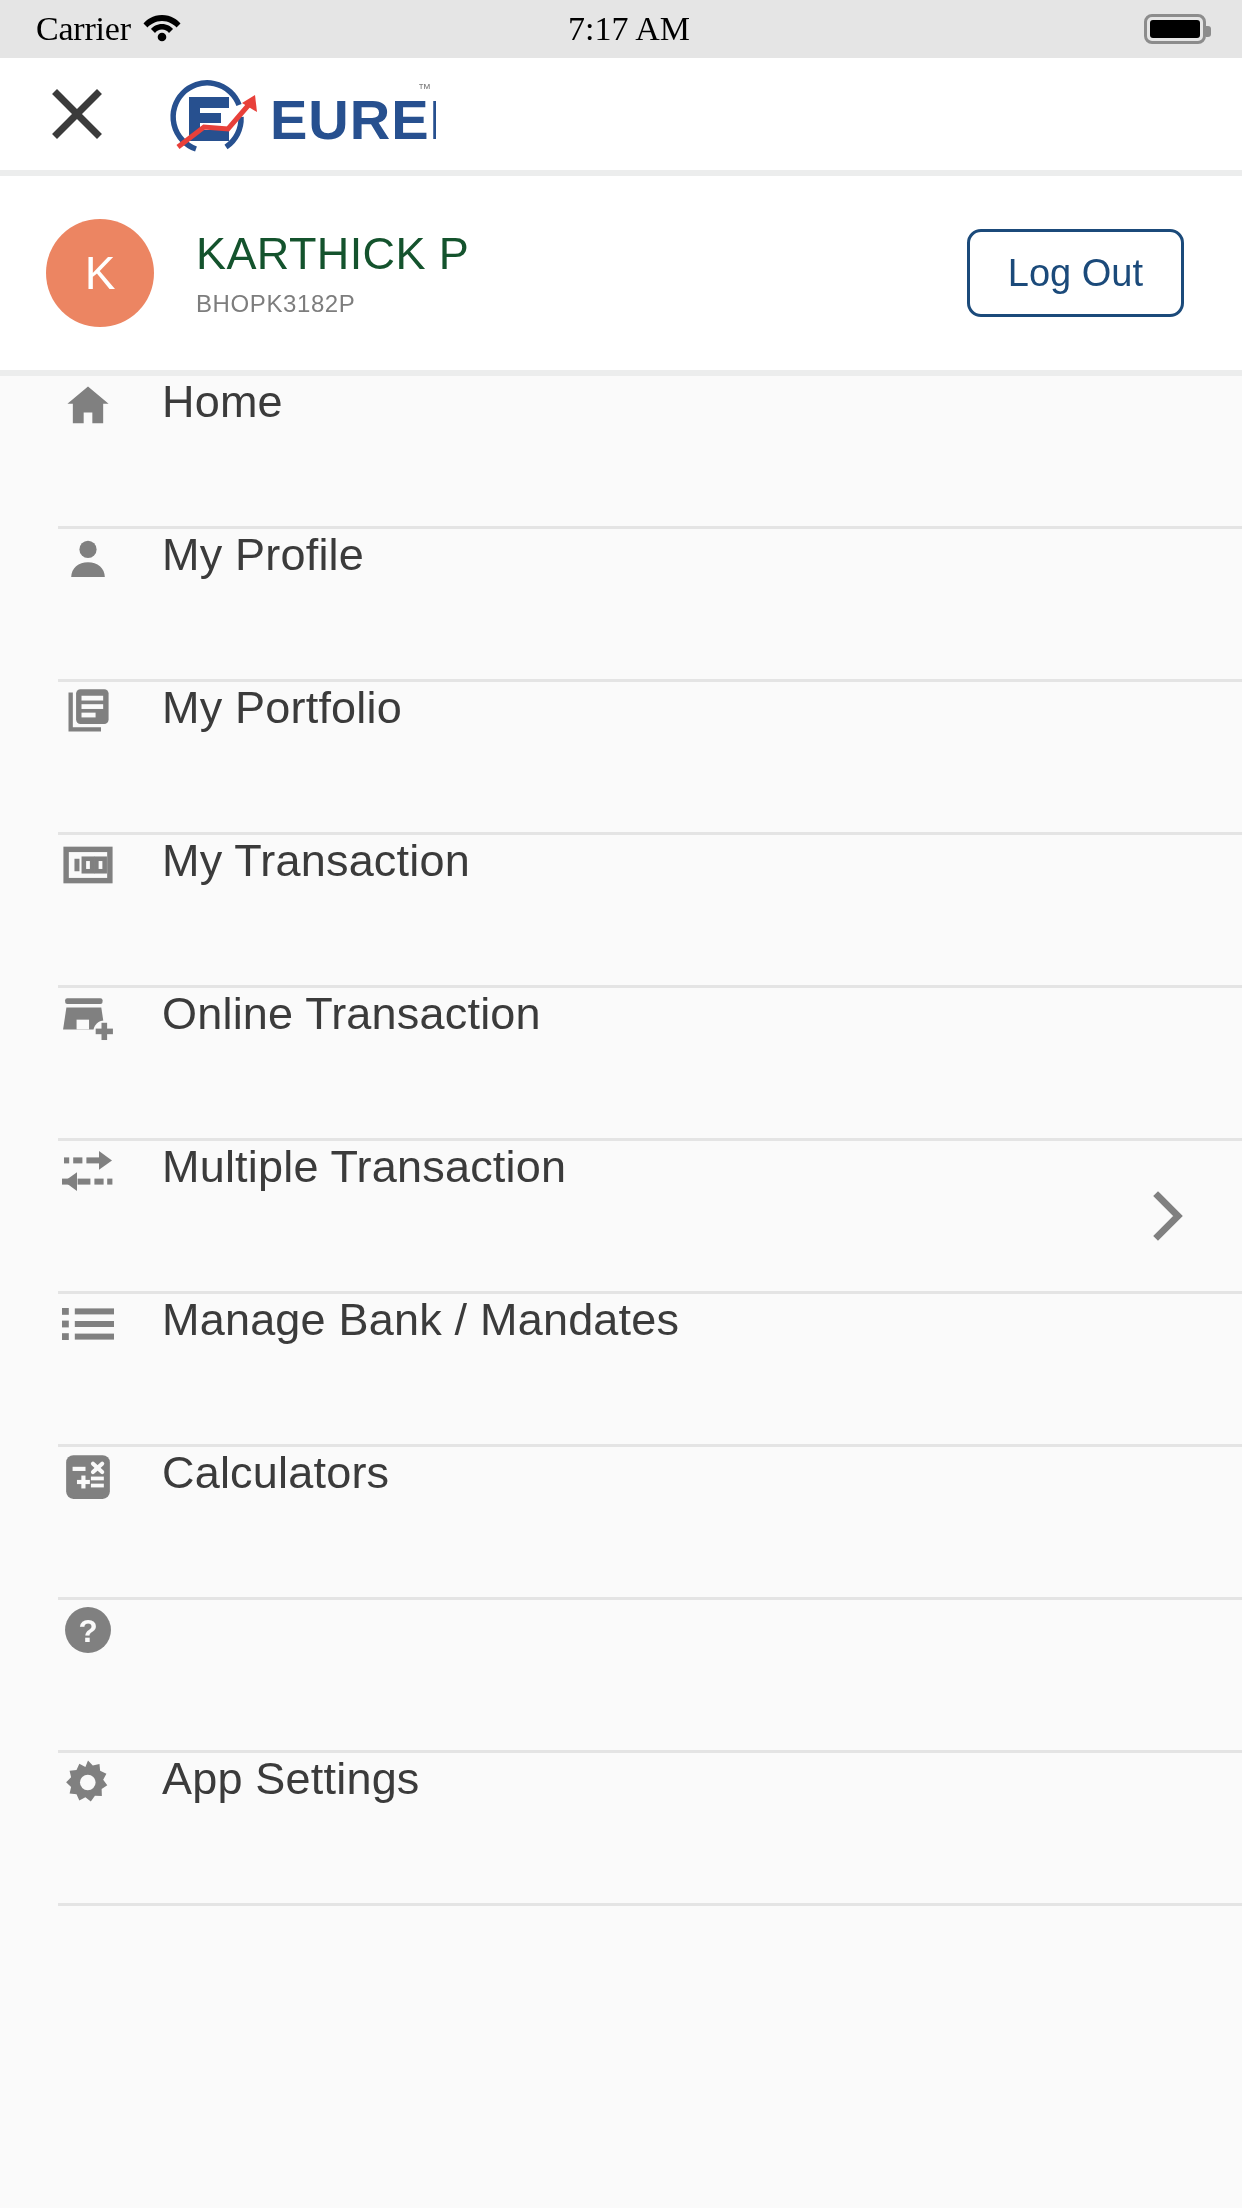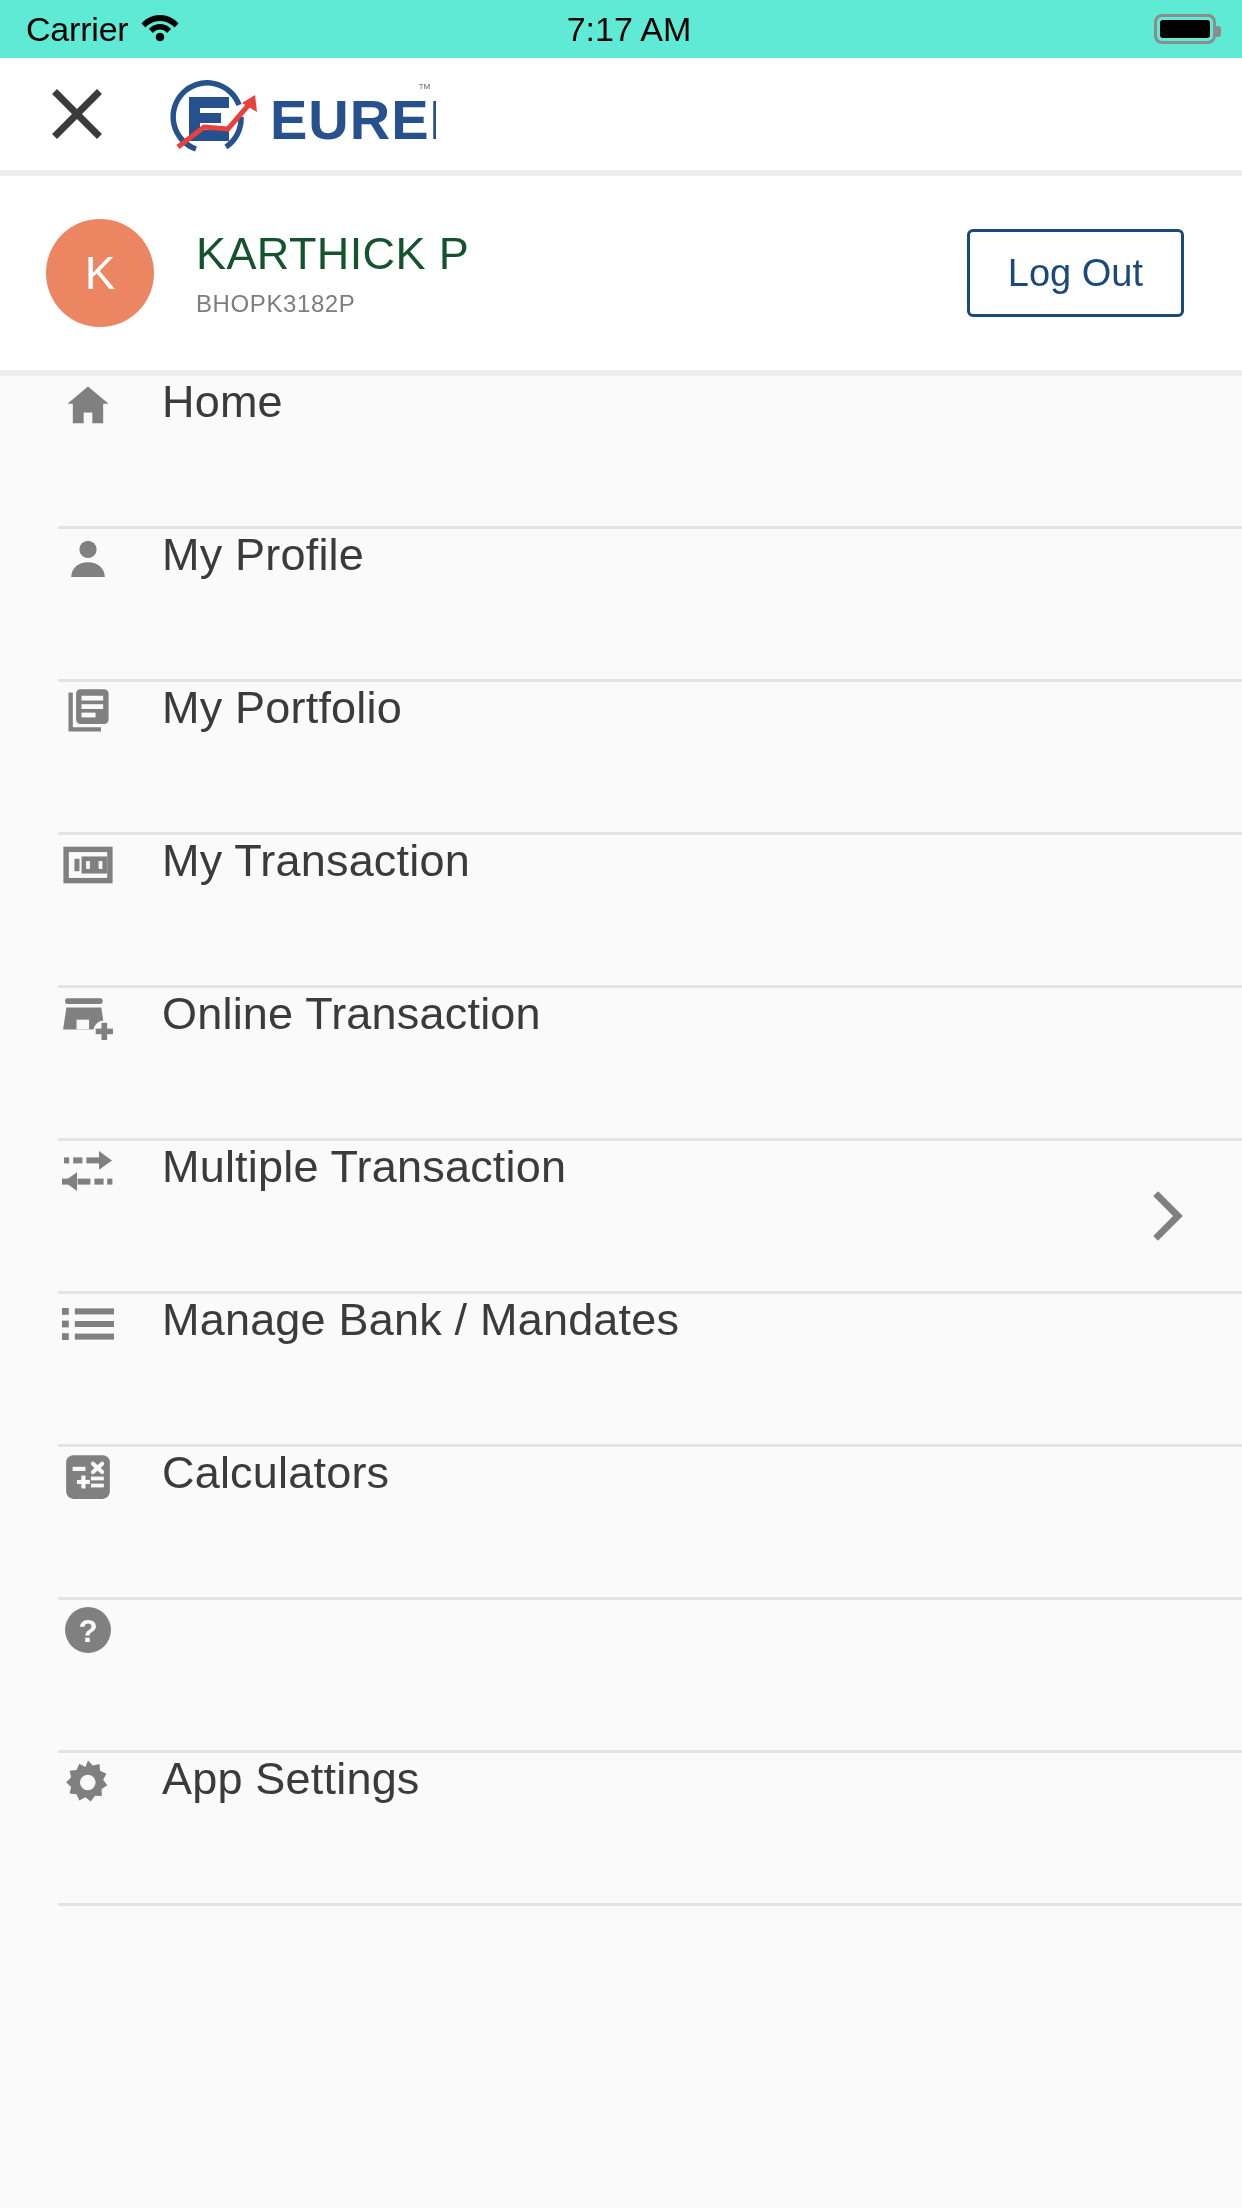--- a/index.html
+++ b/index.html
@@ -7,24 +7,25 @@
     width: 1242px; height: 2208px;
     background: #fafafa;
     font-family: "Liberation Sans", sans-serif;
     overflow: hidden;
   }
   .phone { position: relative; width: 1242px; height: 2208px; background: #fafafa; }
 
   
   .statusbar {
     height: 58px; width: 100%;
-    background: #5eead4;
+    background: #e5e5e5;
     display: flex; align-items: center;
     position: relative;
-    padding: 0 26px;
+    padding: 0 36px;
+    font-family: Liberation Serif, serif;
   }
   .sb-left { display: flex; align-items: center; gap: 12px; }
   .sb-carrier { font-size: 34px; color: #000; letter-spacing: -0.2px; }
   .wifi-icon { display: block; }
   .sb-time {
     position: absolute; left: 16px; right: 0; text-align: center;
     font-size: 34px; color: #000; font-weight: 400; letter-spacing: 0px;
     pointer-events: none;
   }
   .sb-right { margin-left: auto; display: flex; align-items: center; }
@@ -67,21 +68,21 @@
     background: #ec8562;
     color: #fff; font-size: 46px;
     display: flex; align-items: center; justify-content: center;
     flex: 0 0 auto;
   }
   .profile-text { margin-left: 42px; display: flex; flex-direction: column; gap: 10px; }
   .profile-name { font-size: 45px; color: #14532d; font-weight: 400; letter-spacing: 0.4px; }
   .profile-pan { font-size: 24px; color: #7d7d7d; letter-spacing: 0.6px; }
   .logout-btn {
     margin-left: auto;
-    border: 3px solid #1b4a7a; border-radius: 6px;
+    border: 3px solid #1b4a7a; border-radius: 14px;
     color: #1b4a7a; background: #ffffff;
     font-size: 38px; font-family: "Liberation Sans", sans-serif;
     padding: 22px 38px;
     cursor: pointer;
     line-height: 1;
   }
 
   
   .menu { background: #fafafa; padding-left: 58px; }
   .menu-row {

